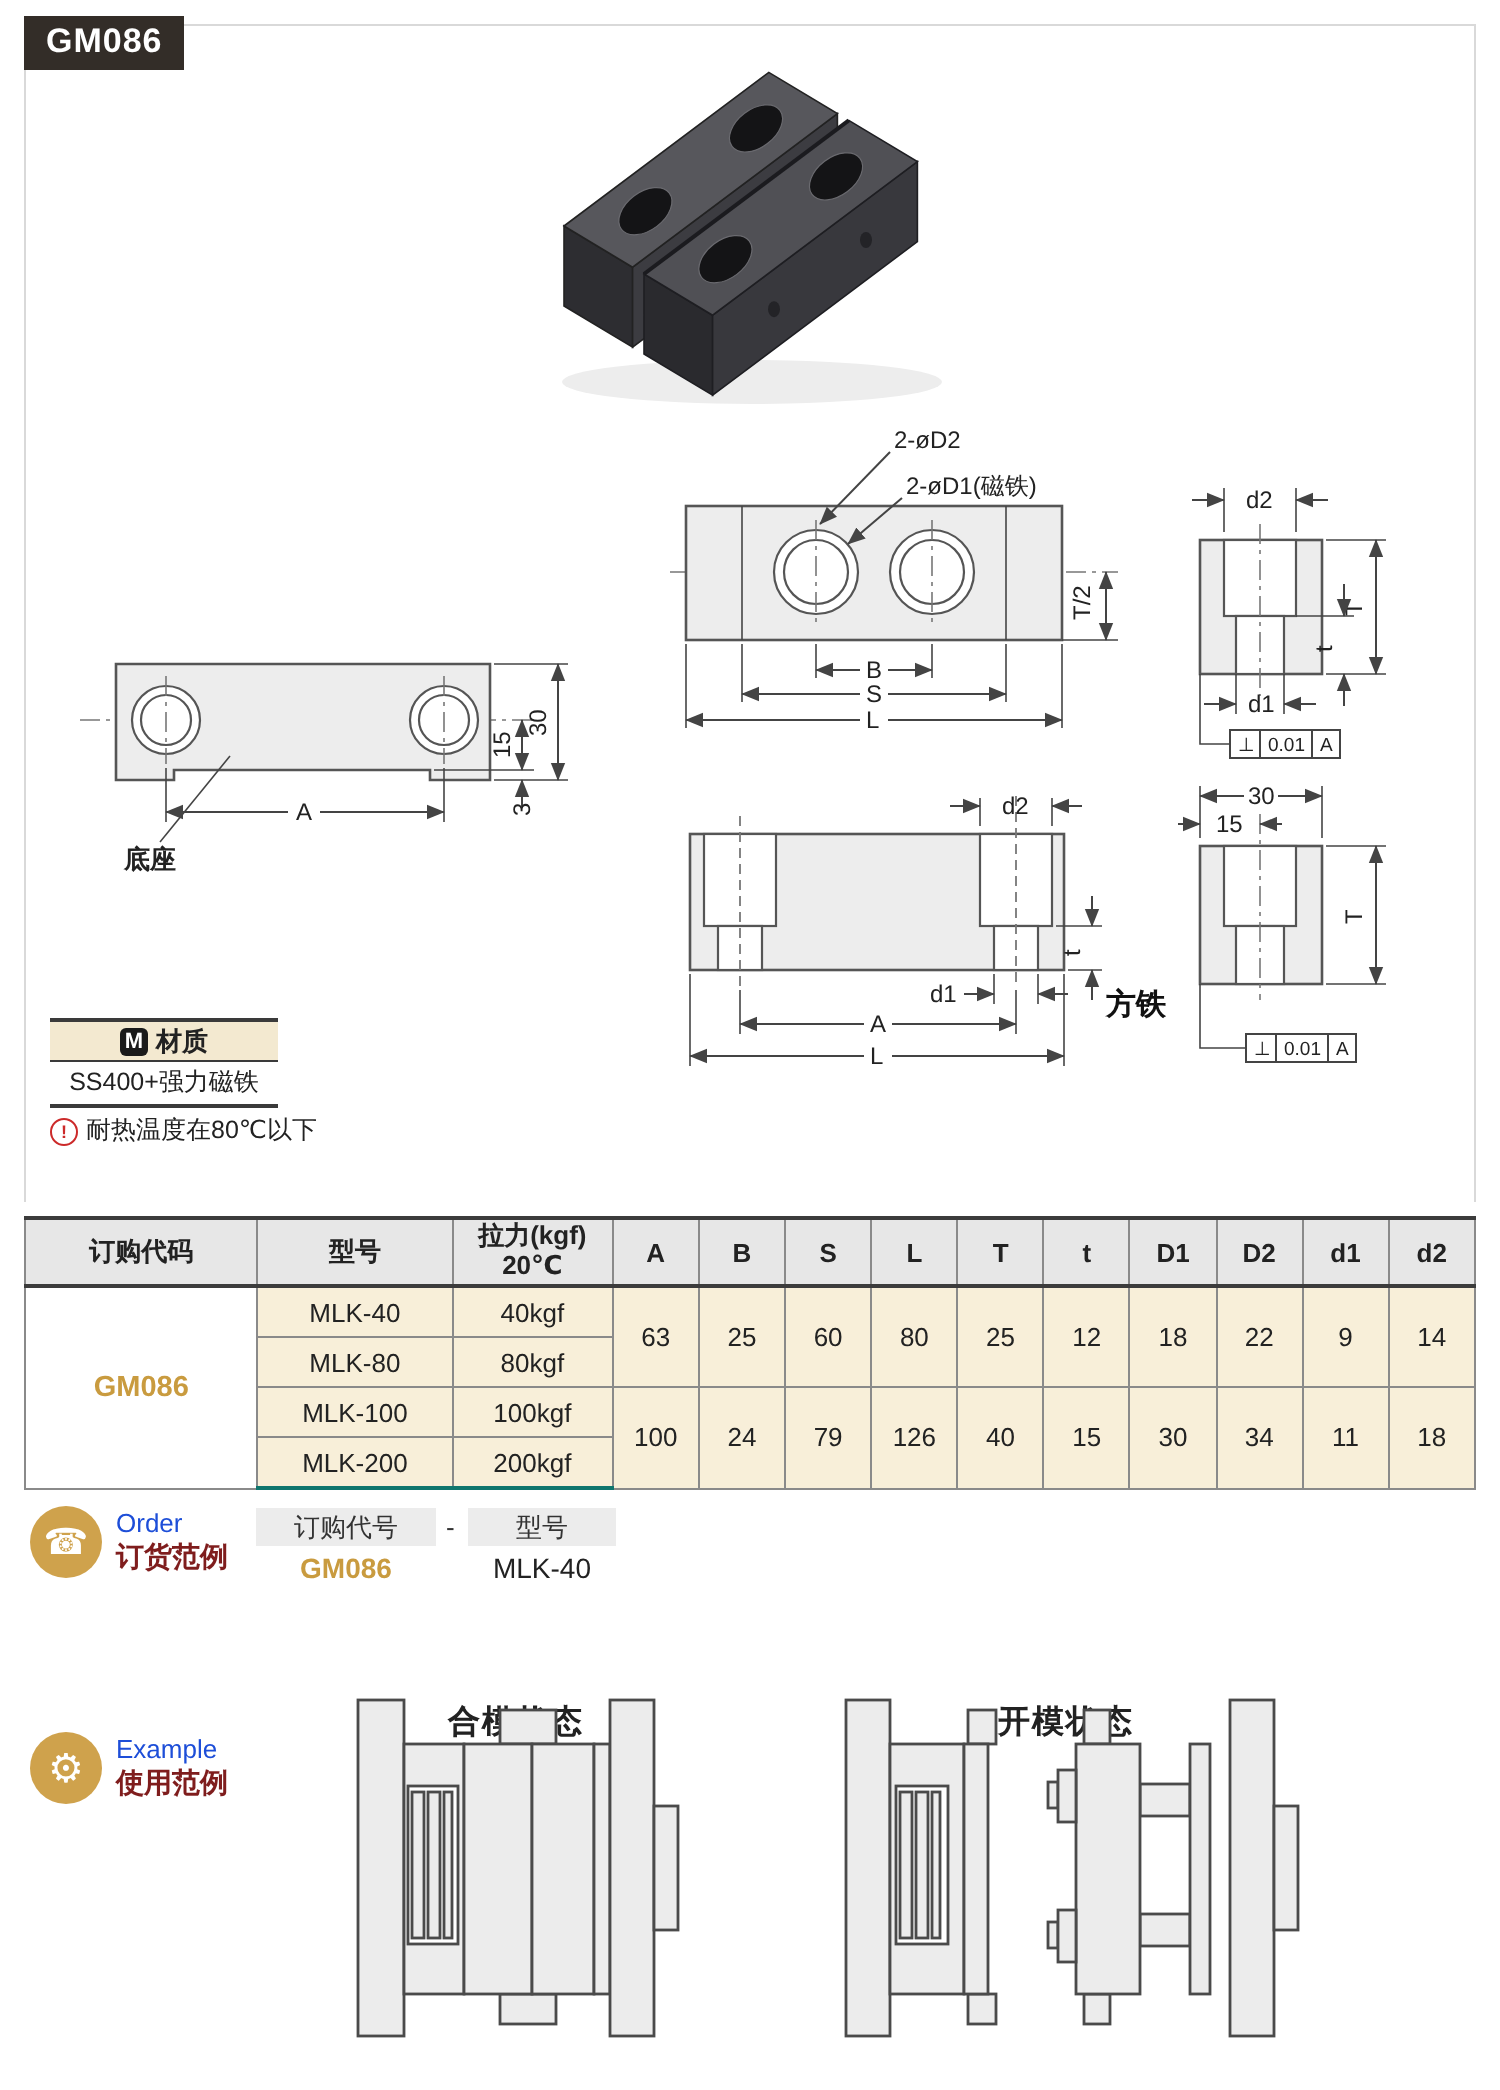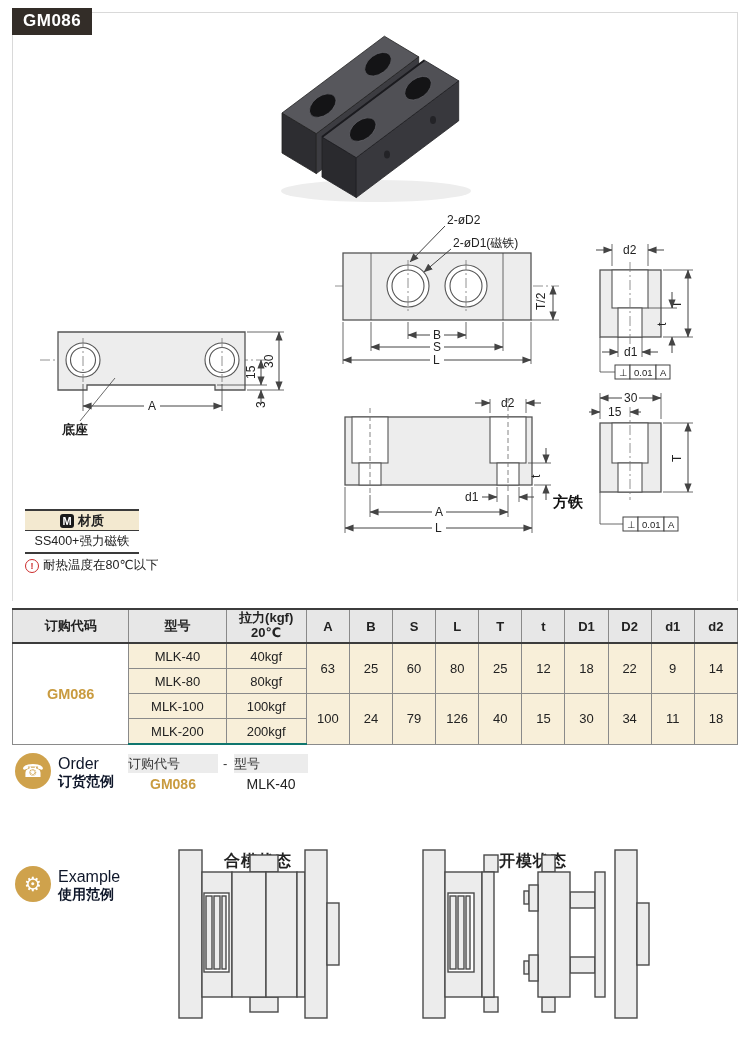--- a/index.html
+++ b/index.html
@@ -41,23 +41,23 @@
   .spec-table thead th{border-top:2px solid #3c3c3c;border-bottom:2px solid #3c3c3c;
                        background:#e7e7e7;height:32px;font-weight:bold;font-size:13px;}
   .spec-table tbody td{height:24px;}
   .spec-table tbody tr.last td{border-bottom:2px solid #0f766e;}
   .tint{background:#f8efd9;}
   .code-cell{background:#fff;color:#c99b3f;font-weight:bold;font-size:14.5px;}
   .force-head span{display:block;line-height:1.15;}
   .sec-ico{position:absolute;width:36px;height:36px;border-radius:50%;background:#cfa24c;
            color:#fff;display:flex;align-items:center;justify-content:center;}
   .sec-txt{position:absolute;line-height:1.2;}
-  .sec-en{font-size:16px;color:#0f172a;}
-  .sec-zh{font-size:14px;font-weight:bold;color:#0f172a;}
-  .ord-box{position:absolute;background:#ececec;font-size:13px;text-align:left;
+  .sec-en{font-size:13px;color:#1d4ed8;}
+  .sec-zh{font-size:14px;font-weight:bold;color:#7f1d1d;}
+  .ord-box{position:absolute;background:#ececec;font-size:13px;text-align:center;
            height:19px;line-height:19px;color:#333;}
   .ord-dash{position:absolute;font-size:13px;color:#333;}
   .ord-val{position:absolute;text-align:center;font-size:14px;}
   .ord-val.gold{color:#c99b3f;font-weight:bold;}
   .dia-title{position:absolute;font-size:16px;font-weight:bold;letter-spacing:1px;color:#222;margin-top:33px;}
 </style>
 </head>
 <body>
 
 <div class="page">

